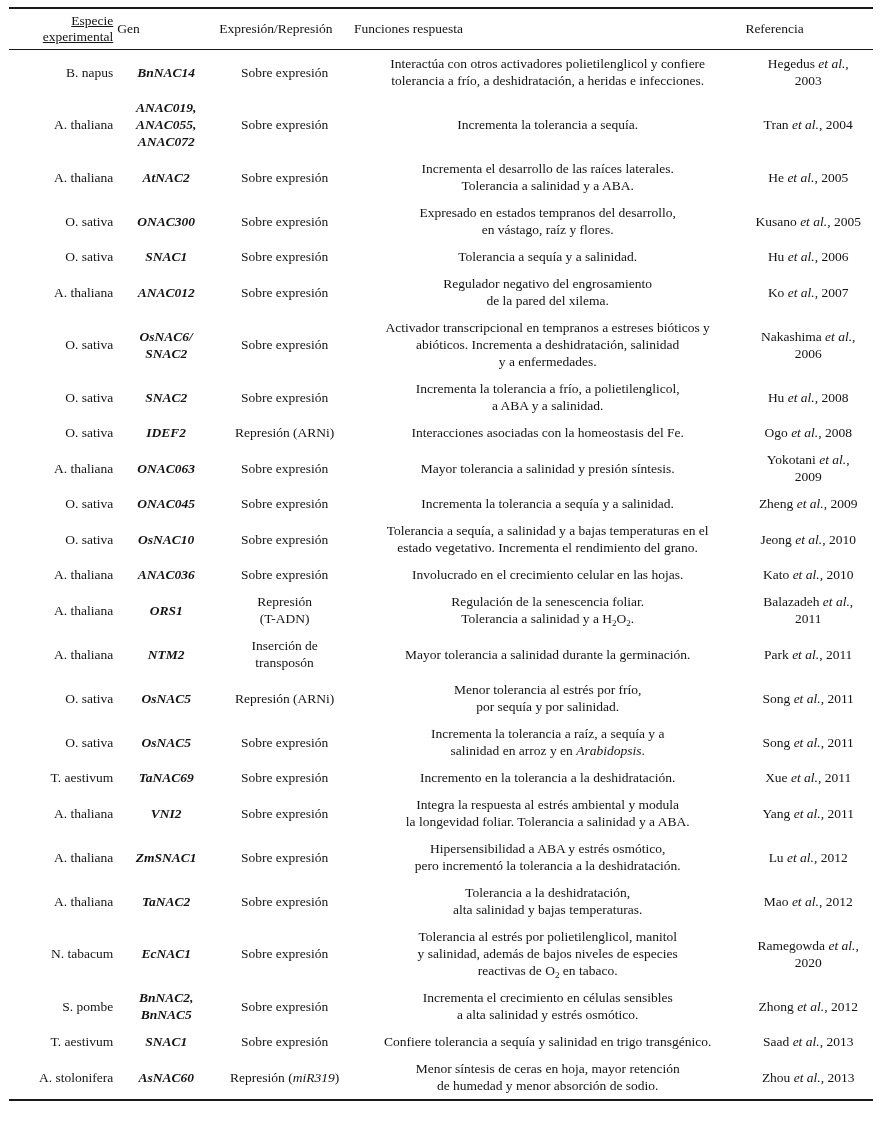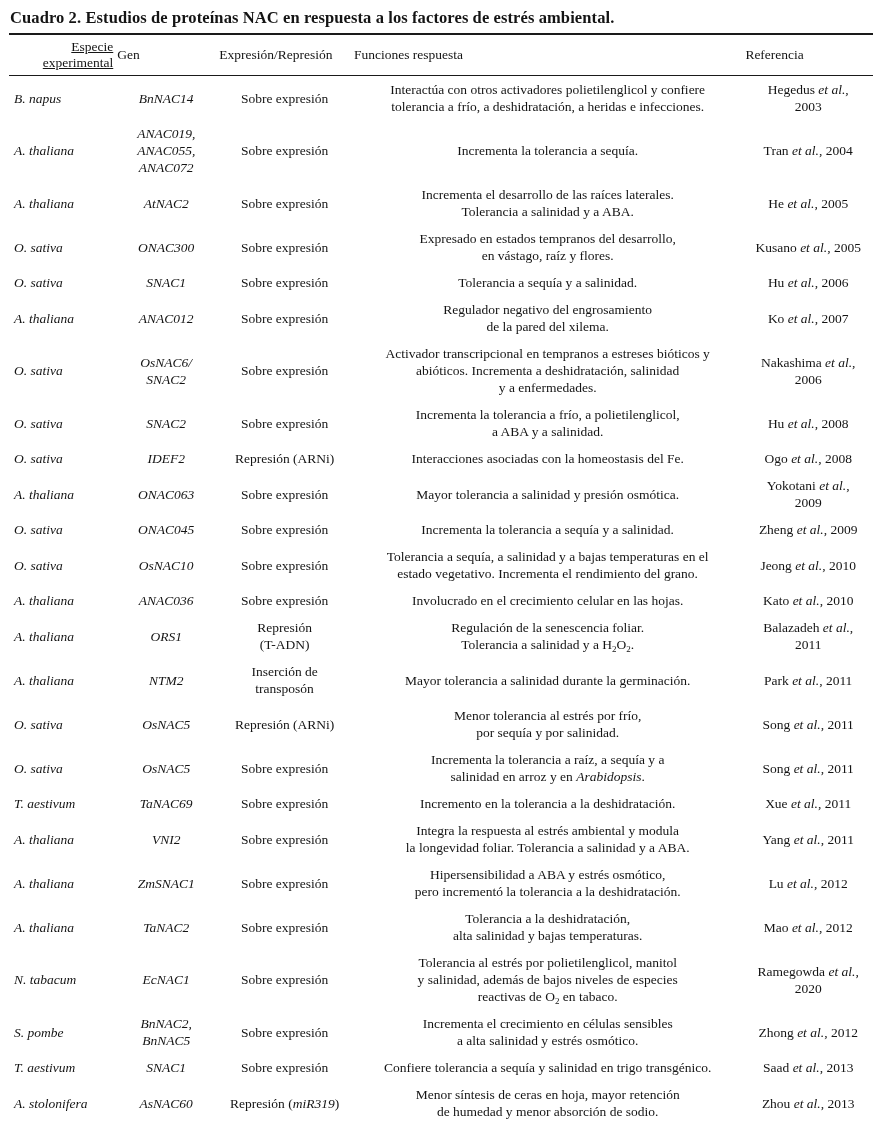--- a/index.html
+++ b/index.html
@@ -54,36 +54,34 @@
   tbody td {
     vertical-align: middle;
     text-align: center;
     padding: 5px 2px;
     line-height: 17px;
   }
   tbody td .line {
     white-space: nowrap;
   }
   td.c-species {
-    text-align: left;
+    text-align: right;
     padding-left: 5px;
-    font-style: italic;
-  }
-  td.c-gene { font-style: italic; }
+  }
+  td.c-gene { font-style: italic; font-weight: bold; }
   sub {
     font-size: 9px;
     line-height: 0;
     vertical-align: -3px;
   }
 </style>
 </head>
 <body>
 
 <div class="page">
-  <div class="table-title">Cuadro 2. Estudios de proteínas NAC en respuesta a los factores de estrés ambiental.</div>
 
   <table class="nac-table">
     <colgroup>
       <col class="c1">
         <col class="c2">
         <col class="c3">
         <col class="c4">
         <col class="c5">
     </colgroup>
     <thead>
@@ -254,21 +252,21 @@
 
   <tr>
     <td class="c-species">A. thaliana</td>
     <td class="c-gene">
             <div class="line">ONAC063</div>
           </td>
     <td class="c-expr">
             <div class="line">Sobre expresión</div>
           </td>
     <td class="c-func">
-            <div class="line">Mayor tolerancia a salinidad y presión osmótica.</div>
+            <div class="line">Mayor tolerancia a salinidad y presión síntesis.</div>
           </td>
     <td class="c-ref">
             <div class="line">Yokotani <i>et al.</i>,</div>
             <div class="line">2009</div>
           </td>
   </tr>
 
   <tr>
     <td class="c-species">O. sativa</td>
     <td class="c-gene">

